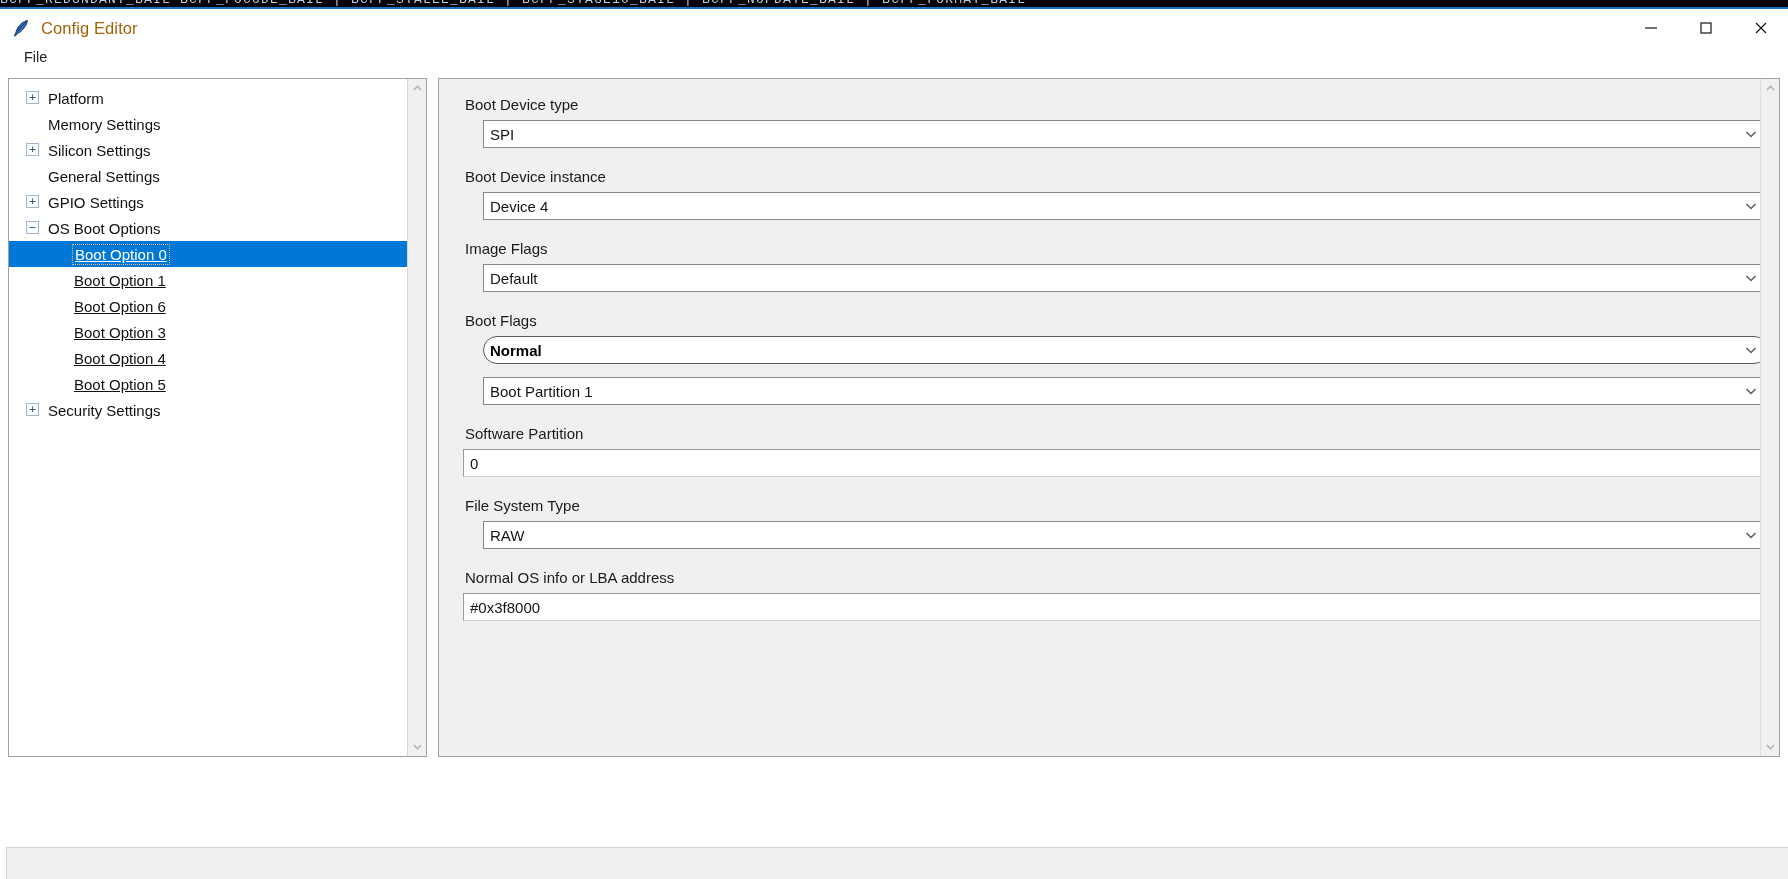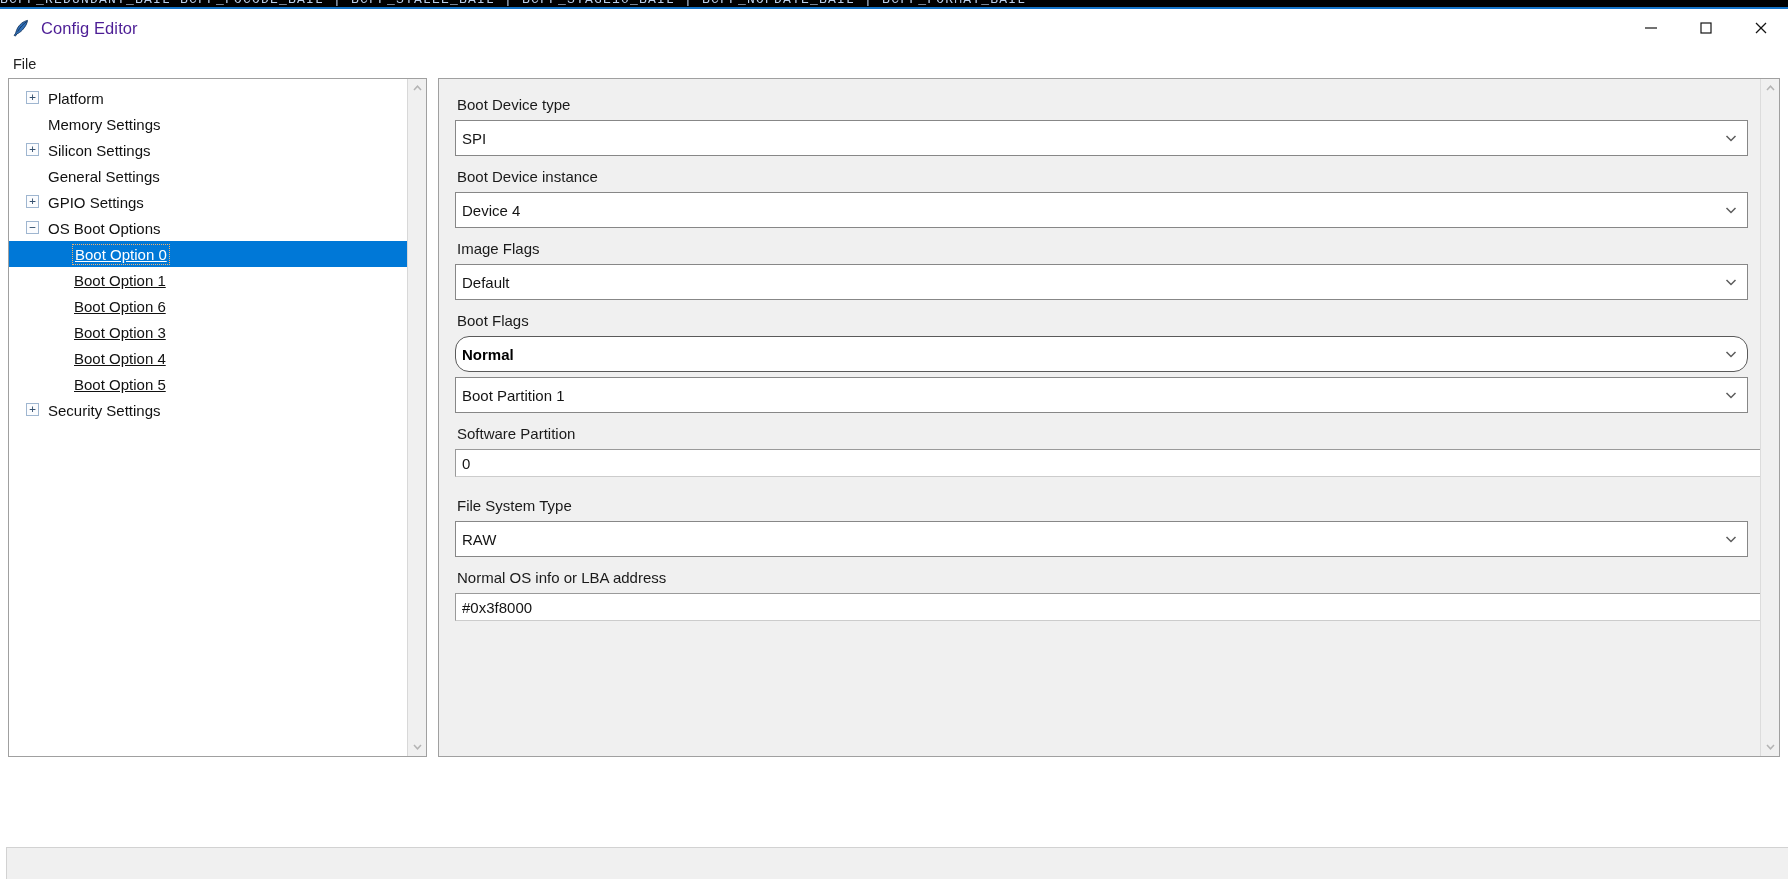--- a/index.html
+++ b/index.html
@@ -42,35 +42,35 @@
     height: 38px; min-height: 38px;
     background: #ffffff;
     display: flex; align-items: center;
   }
   #app-icon {
     margin-left: 10px; width: 22px; height: 22px;
     display: flex; align-items: center; justify-content: center;
   }
   #title-text {
     margin-left: 9px;
-    font-size: 16.5px; color: #4c1d95; letter-spacing: .1px;
+    font-size: 16.5px; color: #a16207; letter-spacing: .1px;
   }
   #win-controls { margin-left: auto; display: flex; height: 38px; }
   .wc {
     width: 55px; height: 38px;
     display: flex; align-items: center; justify-content: center;
     color: #141414;
   }
 
   
   #menubar {
     height: 27px; min-height: 27px;
     background: #ffffff;
-    display: flex; align-items: flex-end;
-    padding-left: 7px;
+    display: flex; align-items: flex-start;
+    padding-left: 18px;
   }
   .menu-item {
     font-size: 14.5px; color: #222222;
     padding: 2px 6px;
   }
 
   
   #body {
     flex: 1;
     position: relative;
@@ -146,21 +146,21 @@
     flex: 1;
     background: #f0f0f0;
     border: 1px solid #a0a0a0;
     height: 679px;
     display: flex;
   }
   #form-inner {
     position: relative;
     flex: 1;
     overflow: hidden;
-    padding: 10px 0 0 0;
+    padding: 10px 0 0 8px;
   }
   #form-scrollbar {
     width: 19px; min-width: 19px;
     background: #f0f0f0;
     border-left: 1px solid #dcdcdc;
     display: flex; flex-direction: column; justify-content: space-between;
   }
 
   .field { position: relative; margin: 0 0 0 0; }
   .field-label {
@@ -170,24 +170,24 @@
     white-space: nowrap;
   }
   .ctl-wrap {
     position: relative;
     margin-left: 16px;
     margin-right: 12px;
     height: 28px;
   }
   .combo {
     position: relative;
-    width: 100%; height: 36px;
+    width: 100%; height: 28px;
     background: #ffffff;
     border: 1px solid #878787;
-    display: flex; align-items: center;
+    display: flex; align-items: center; margin-left: 20px;
   }
   .combo .cval {
     font-size: 15px; color: #141414;
     padding-left: 6px;
     white-space: nowrap;
   }
   .combo.focused { border-color: #5a5a5a; border-radius: 14px; }
   .combo.focused .cval { color: #000000; font-weight: 600; }
   .combo .chev {
     position: absolute; right: 9px; top: 0; bottom: 0;

